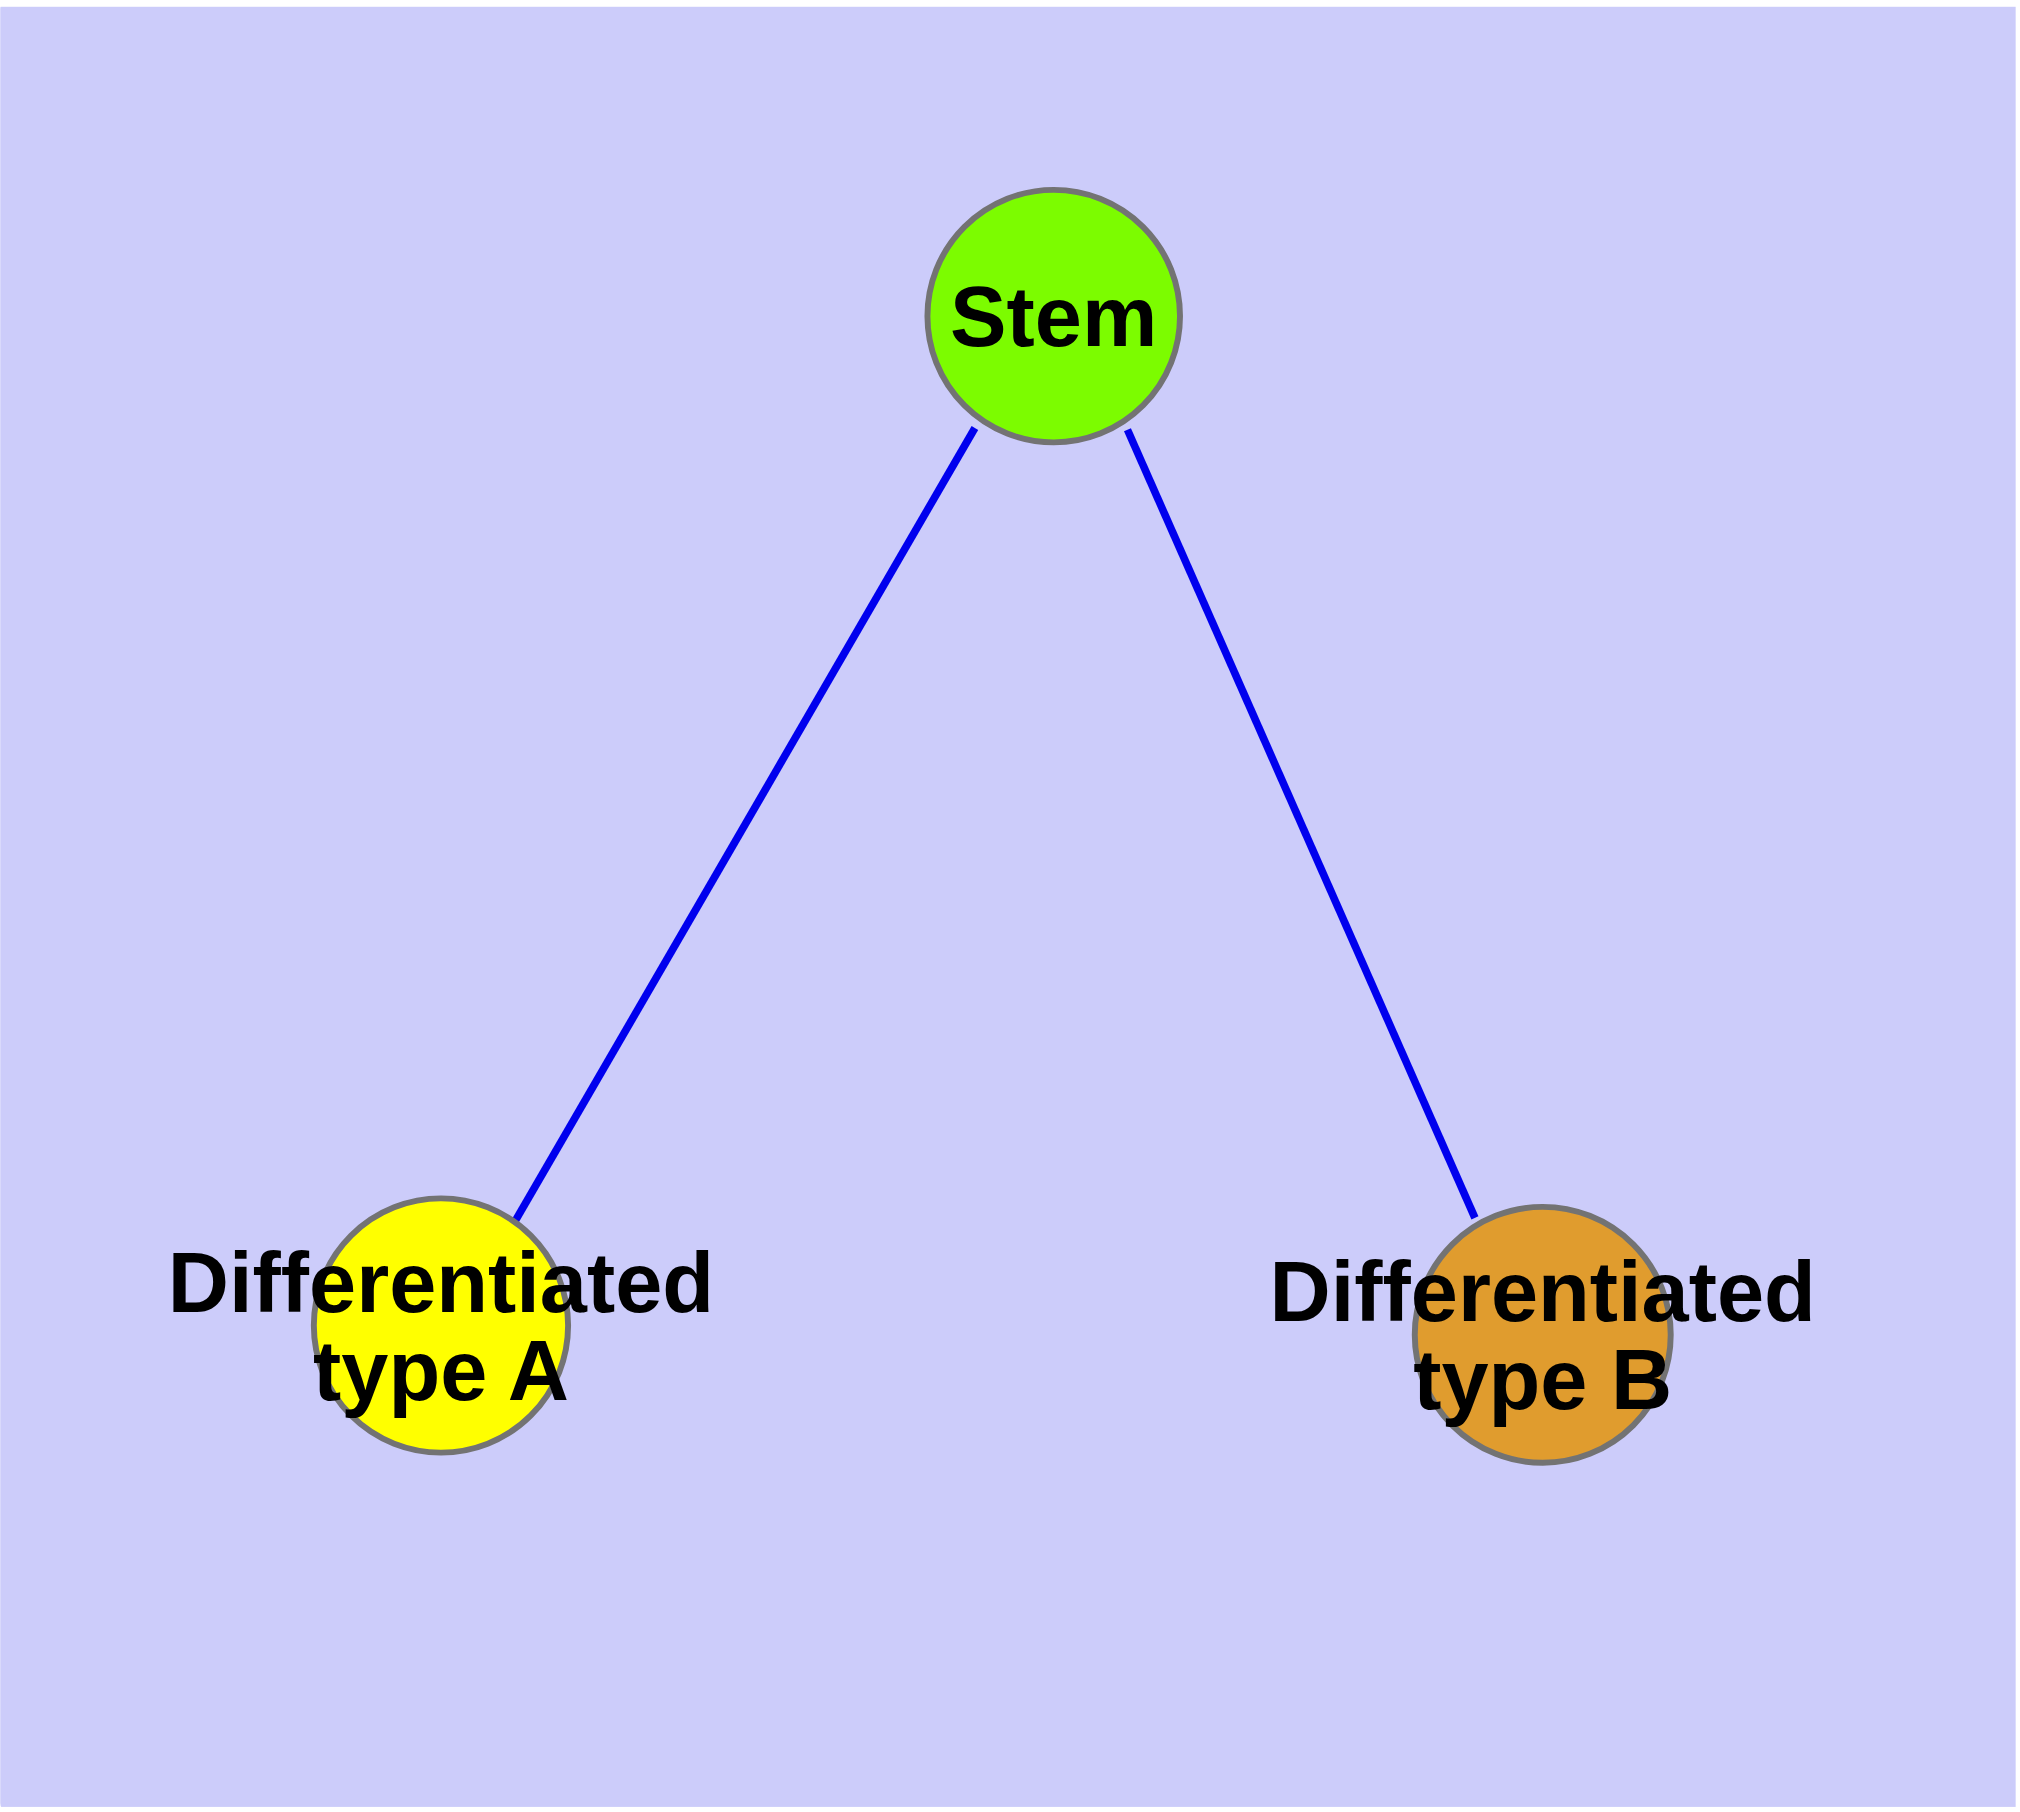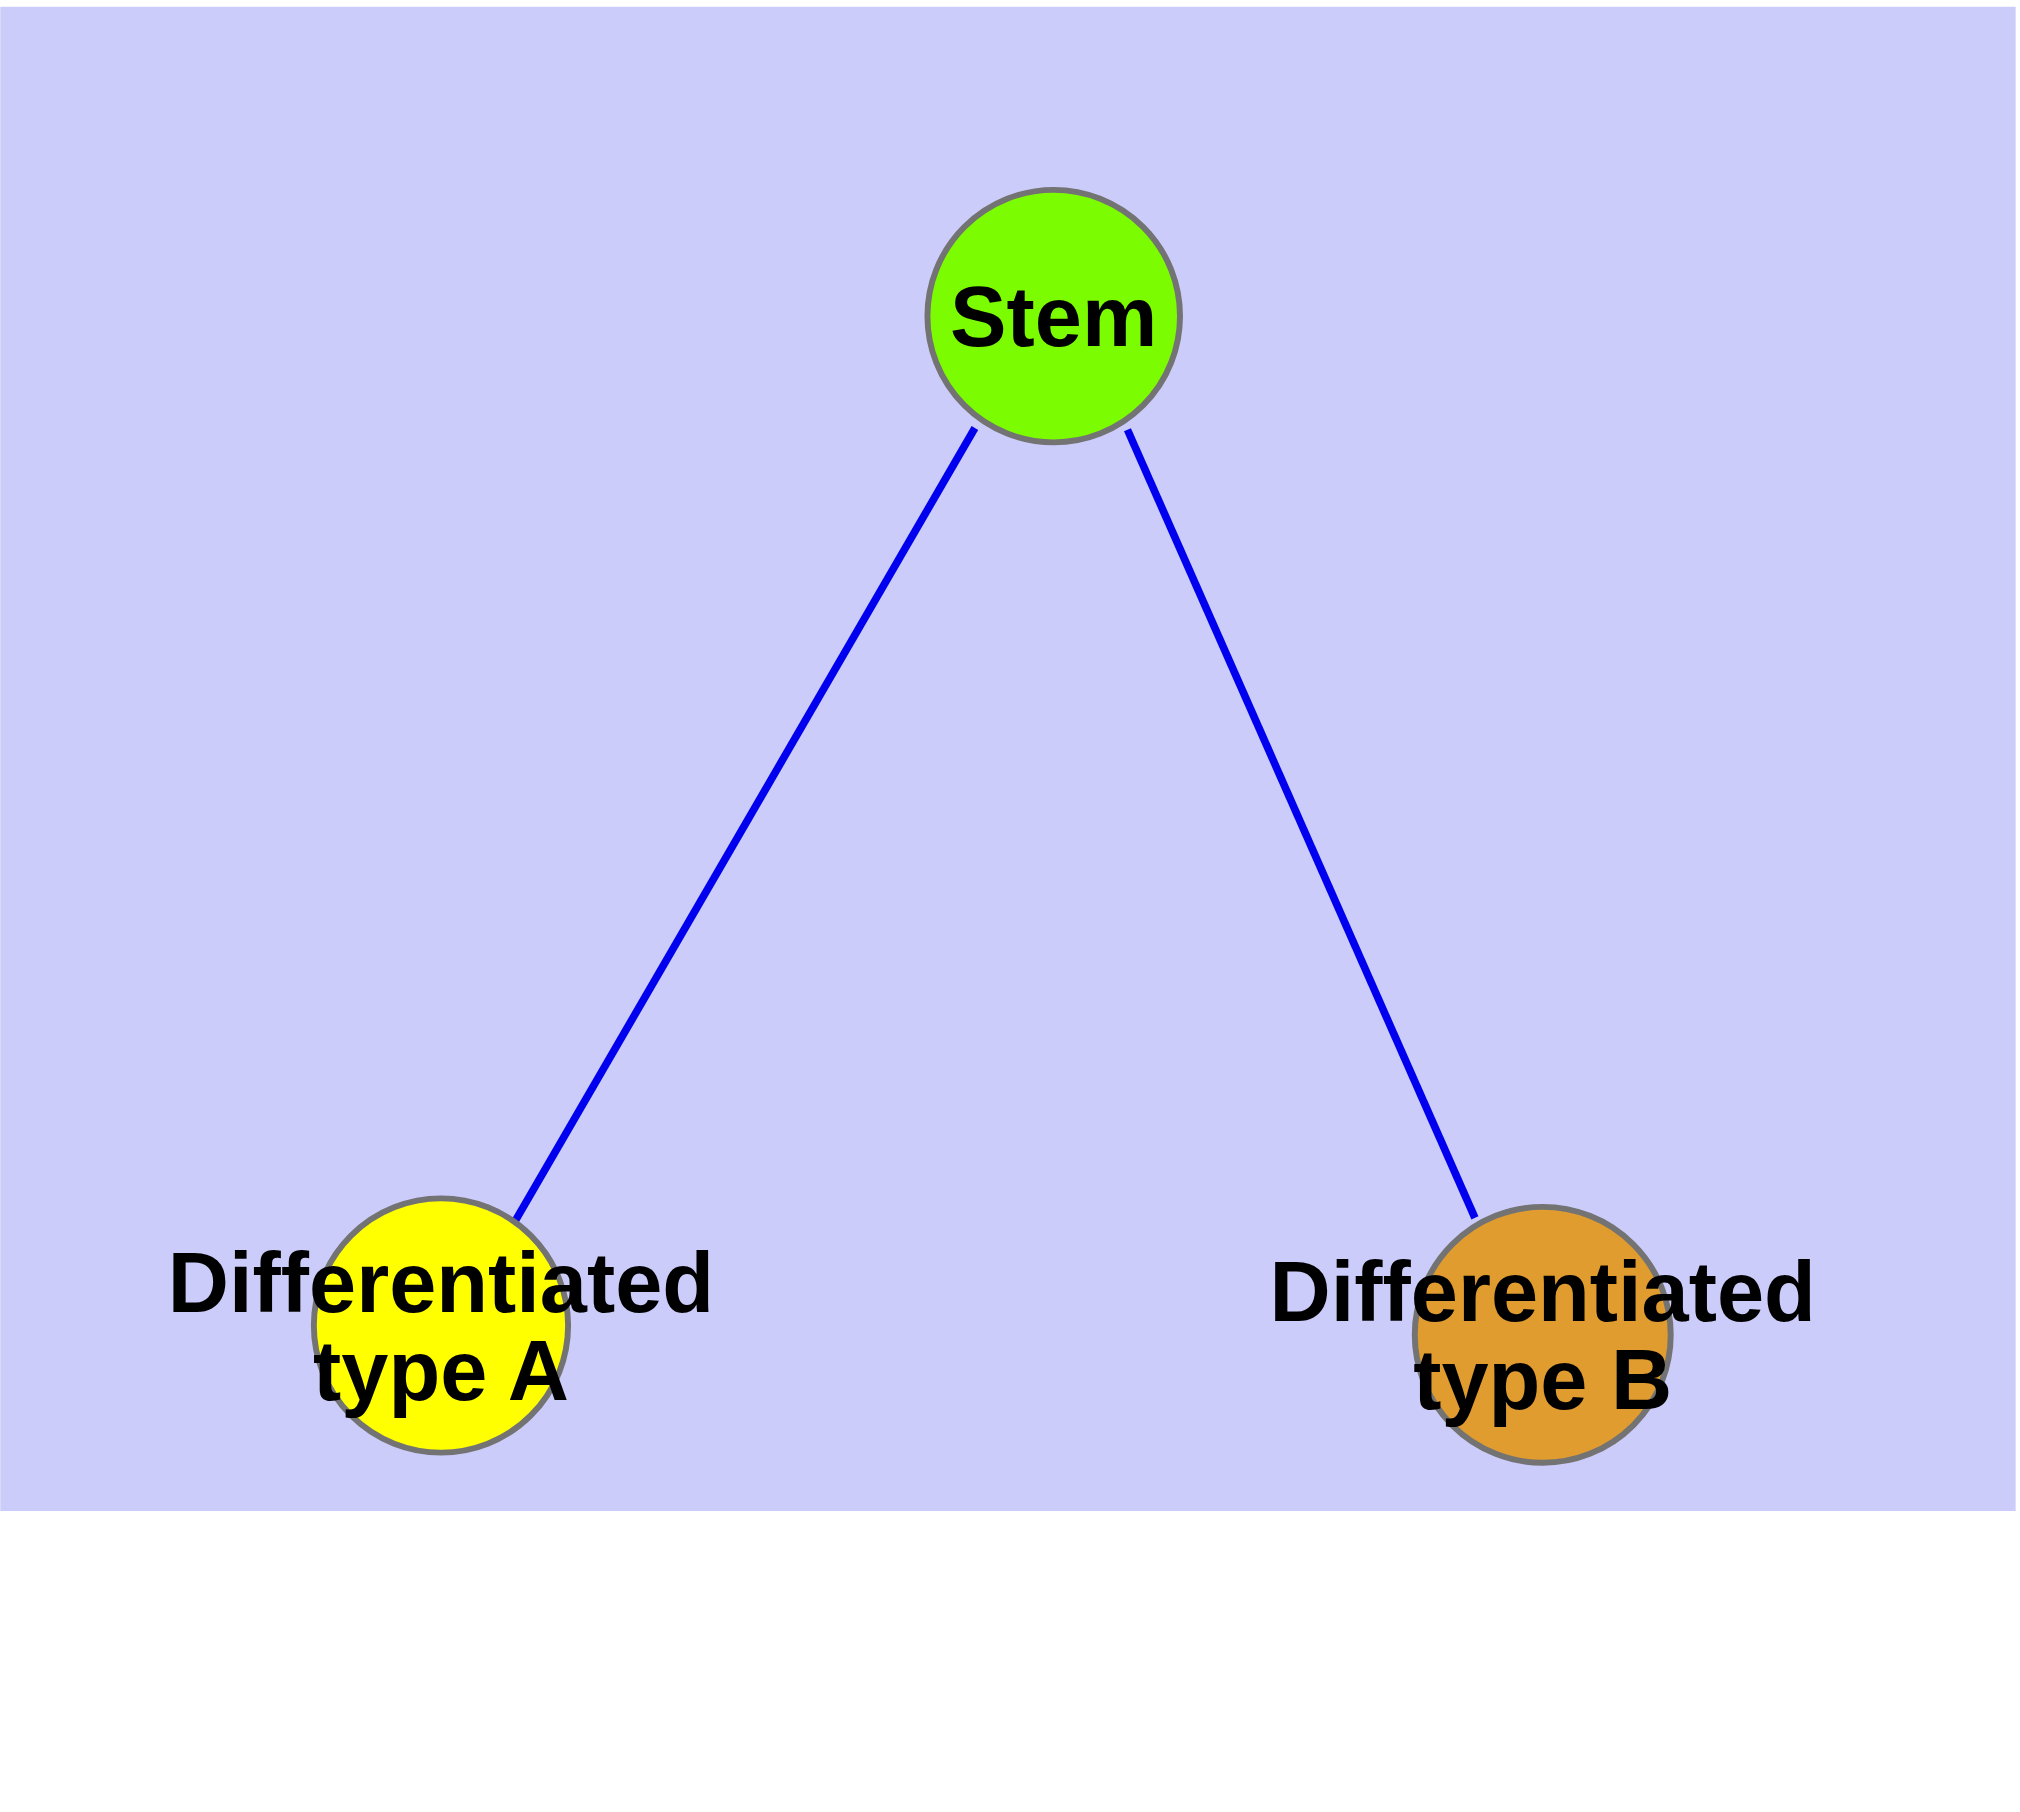--- a/index.html
+++ b/index.html
@@ -30,21 +30,21 @@
     stroke: none;
     text-anchor: middle;
   }
   .edge-line {
     stroke-linecap: butt;
   }
 </style>
 </head>
 <body>
 
-<div id="canvas-root" style="width: 2021px; height: 1511px; background: rgb(255, 255, 255);">
+<div id="canvas-root" style="width: 2021px; height: 1812px; background: rgb(255, 255, 255); border-radius: 9px;">
   <svg id="graph-svg" viewBox="0 0 2384 2138" xmlns="http://www.w3.org/2000/svg" style="width: 2021px; height: 1812px;">
 
     <rect id="bg-rect" x="0" y="8" width="2378" height="2124" fill="#ccccfa"></rect>
 
     <g id="edges-layer">
       <line class="edge-line" id="edge-0" x1="1150" y1="505" x2="608" y2="1440" stroke="#0000ee" stroke-width="9"></line>
       <line class="edge-line" id="edge-1" x1="1330" y1="507" x2="1740" y2="1437" stroke="#0000ee" stroke-width="9"></line>
     </g>
 
     <g id="nodes-layer">

